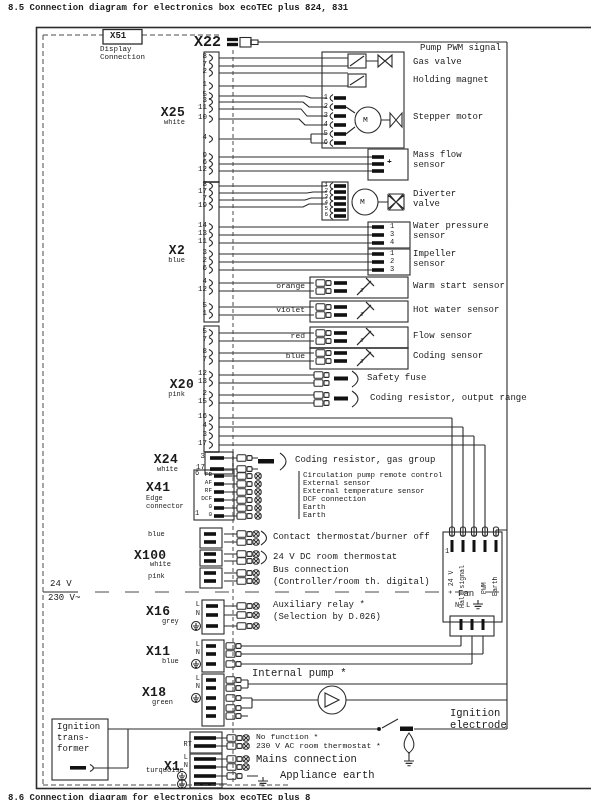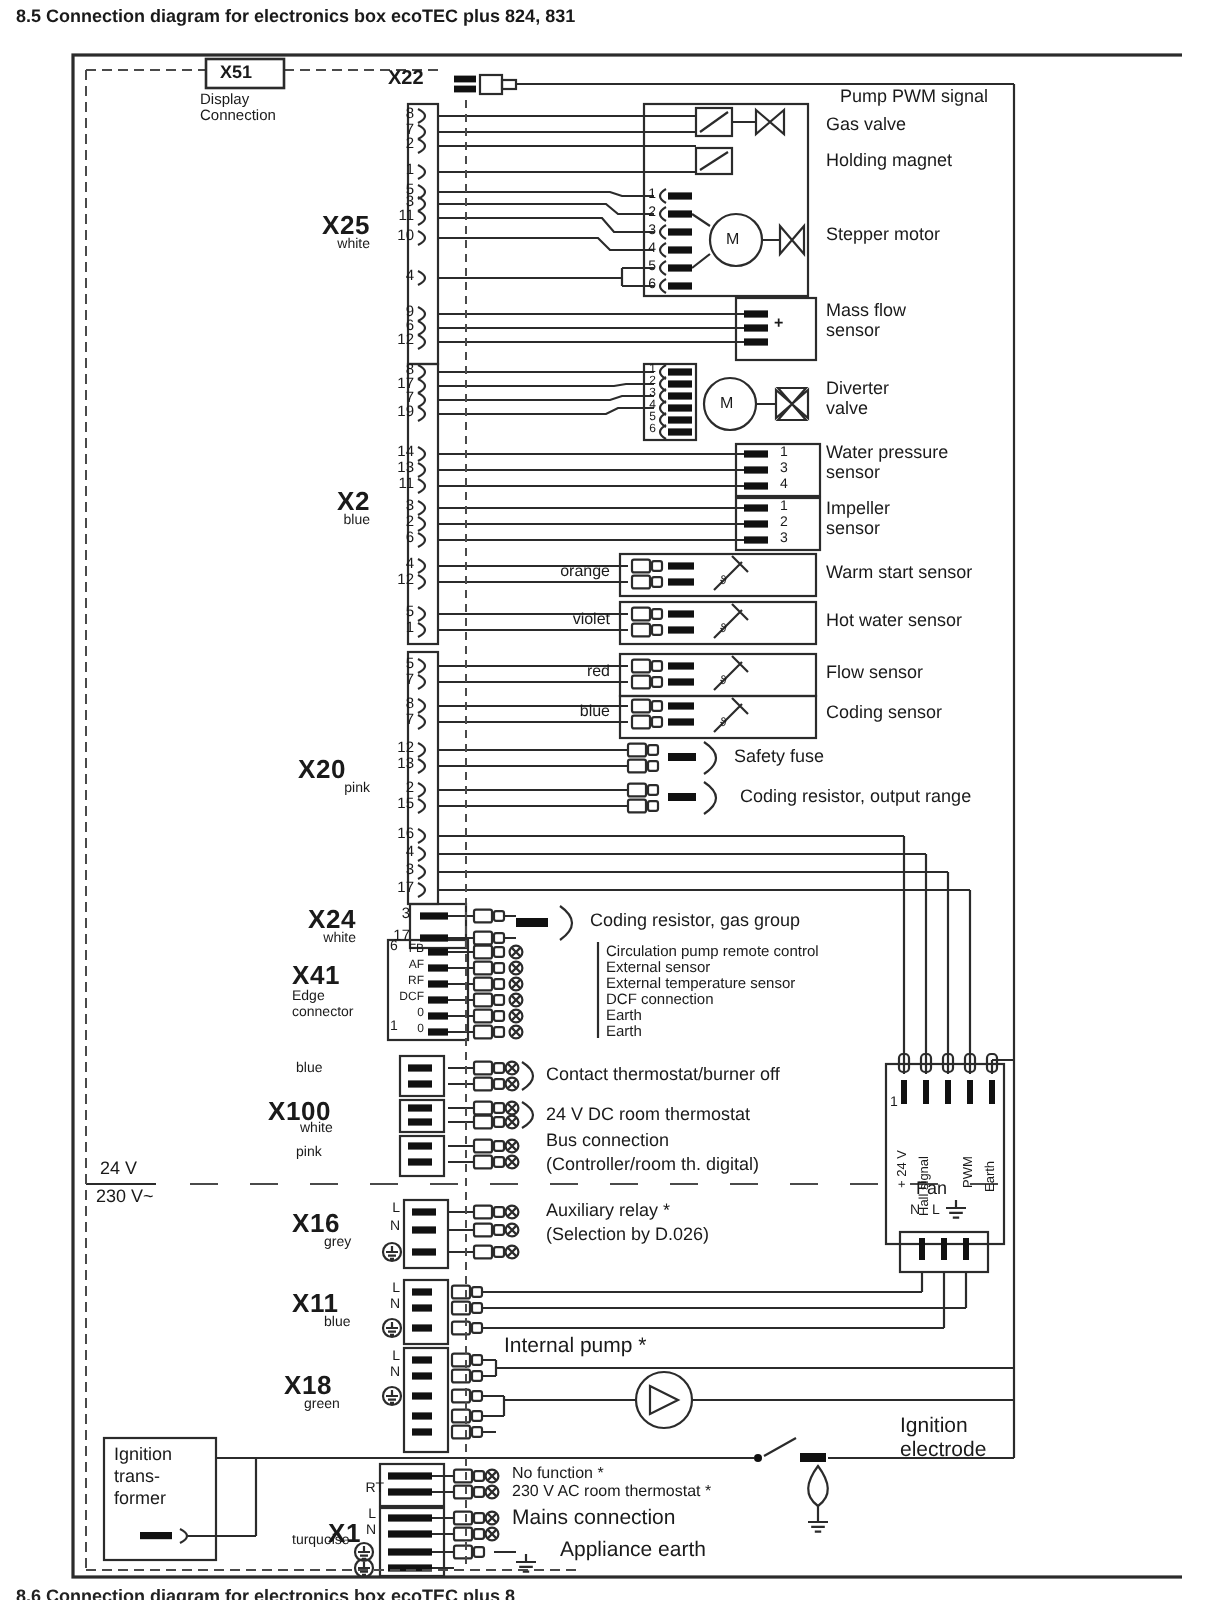--- a/index.html
+++ b/index.html
@@ -1,22 +1,22 @@
 <!DOCTYPE html>
 <html><head>
 <meta charset="utf-8">
 <style>
   body{margin:0;background:#fff}
   .stage{position:relative;width:591px;height:800px;background:#fff;overflow:hidden;
-         font-family:Liberation Sans, sans-serif;color:#1a1a1a}
+         font-family:Liberation Mono, monospace;color:#1a1a1a}
   .stage svg{position:absolute;left:0;top:0}
   i.s{position:absolute;white-space:nowrap;line-height:1.05;font-style:normal}
   .f6{font-size:6px}.f65{font-size:6.5px}.f7{font-size:7px}.f75{font-size:7.5px}
   .f8{font-size:8px}.f9{font-size:9px}.f105{font-size:10.5px}
-  .f11{font-size:10px}.f13{font-size:13px;font-weight:bold;letter-spacing:.3px}
+  .f11{font-size:15px}.f13{font-size:13px;font-weight:bold;letter-spacing:.3px}
   .b{font-weight:bold}
   .pin{width:16px;text-align:right}
   .ra{text-align:right}
   .vert{transform-origin:0 0;transform:rotate(-90deg)}
   .cap{color:#222}
 </style>
 </head>
 <body>
 
 <div class="stage">
@@ -369,21 +369,21 @@
 
 <i class="s f9 b" style="left:110px;top:32px">X51</i>
 <i class="s f75" style="left:100px;top:46px">Display</i>
 <i class="s f75" style="left:100px;top:54px">Connection</i>
 <i class="s f11 b" style="left:194px;top:35px">X22</i>
 
 <i class="s f13 ra" style="left:135px;top:106px;width:50px">X25</i>
 <i class="s f7 ra" style="left:135px;top:119px;width:50px">white</i>
 <i class="s f13 ra" style="left:135px;top:244px;width:50px">X2</i>
 <i class="s f7 ra" style="left:135px;top:257px;width:50px">blue</i>
-<i class="s f13 ra" style="left:123px;top:378px;width:50px">X20</i>
+<i class="s f13 ra" style="left:144px;top:378px;width:50px">X20</i>
 <i class="s f7 ra" style="left:135px;top:391px;width:50px">pink</i>
 <i class="s f13 ra" style="left:128px;top:453px;width:50px">X24</i>
 <i class="s f7 ra" style="left:128px;top:466px;width:50px">white</i>
 <i class="s f13" style="left:146px;top:481px">X41</i>
 <i class="s f7" style="left:146px;top:495px">Edge</i>
 <i class="s f7" style="left:146px;top:503px">connector</i>
 <i class="s f7" style="left:148px;top:531px">blue</i>
 <i class="s f13" style="left:134px;top:549px">X100</i>
 <i class="s f7" style="left:150px;top:561px">white</i>
 <i class="s f7" style="left:148px;top:573px">pink</i>

